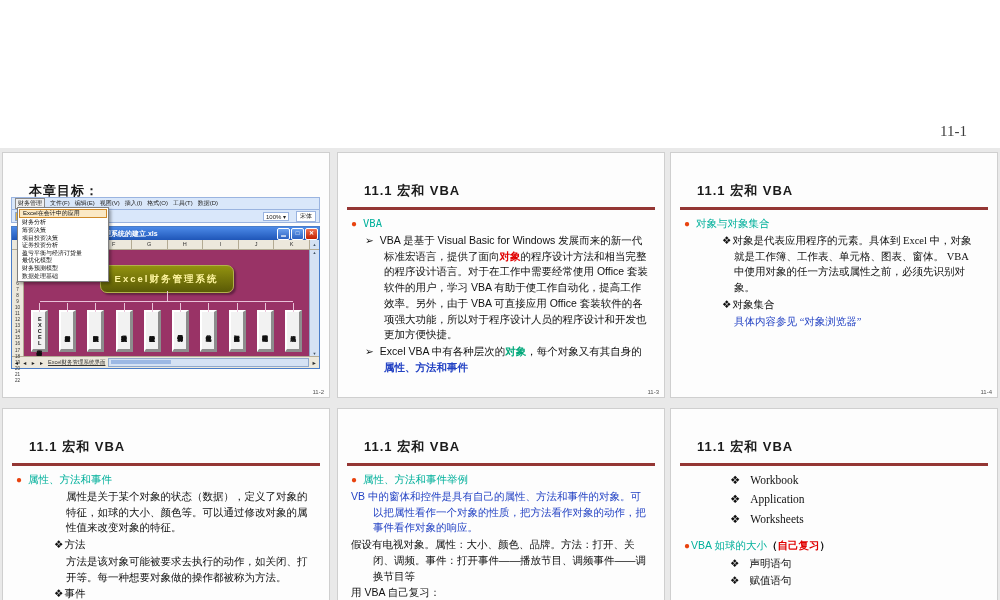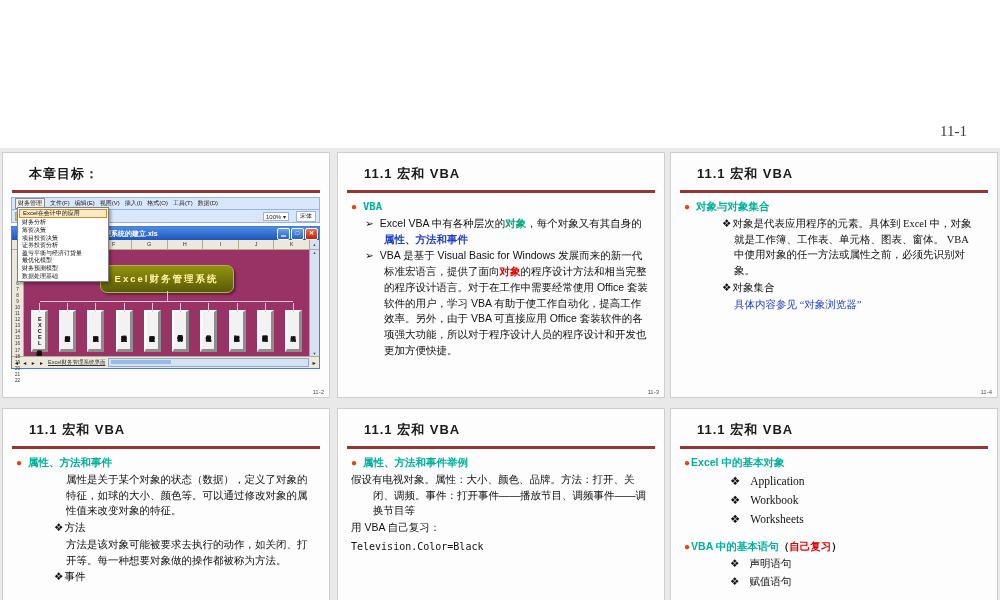--- a/index.html
+++ b/index.html
@@ -4,28 +4,28 @@
 <style>
   html,body{margin:0;padding:0;}
   body{width:1000px;height:600px;background:#ffffff;position:relative;overflow:hidden;
        font-family:"Liberation Sans","DejaVu Sans",sans-serif;}
   .corner-num{position:absolute;top:123px;right:33px;font:15px "Liberation Serif",serif;color:#3c3c3c;}
   .deck{position:absolute;left:0;top:148px;width:1000px;height:452px;background:#e9e9e9;overflow:hidden;}
   .slide{position:absolute;width:328px;height:246px;background:#fdfdfd;border:1px solid #cfcfcf;
          box-sizing:border-box;overflow:hidden;}
   #s1{left:2px;top:4px}#s2{left:337px;top:4px}#s3{left:670px;top:4px}
   #s4{left:2px;top:260px}#s5{left:337px;top:260px}#s6{left:670px;top:260px}
-  .sl-title{margin:12px 10px 0 26px;font-size:13px;font-weight:bold;color:#1a1a1a;letter-spacing:1px;}
+  .sl-title{margin:29px 10px 0 26px;font-size:13px;font-weight:bold;color:#1a1a1a;letter-spacing:1px;}
   .rule{margin:7px 9px 0 9px;border-top:3px solid #943634;}
   .sl-footer{position:absolute;right:5px;bottom:2px;font-size:6px;color:#555;}
   .sl-body{margin:6px 13px 0 13px;font-size:10.5px;line-height:1.5;color:#101010;}
   .h1row{margin:2px 0 1px 0;}
   .bullet{color:#e8430f;font-size:10px;margin-right:6px;}
   .bullet.tight{margin-right:1px;}
-  .teal{color:#00b09b;font-weight:bold;}
+  .teal{color:#00b09b;font-weight:normal;}
   .red{color:#e00000;font-weight:bold;}
   .green{color:#00a87a;font-weight:bold;}
   .blue{color:#2443c4;font-weight:bold;}
   .blue-n{color:#2443c4;}
   .mono{font-family:"DejaVu Sans Mono","Liberation Mono",monospace;}
   .arrow-li{padding-left:33px;text-indent:-19px;margin:1px 0;}
   .arrow{margin-right:6px;color:#111;}
   .d-li{padding-left:38px;text-indent:-12px;margin:1px 12px;}
   .d{margin-right:1px;color:#111;}
   .inner{padding-left:50px;margin:1px 0;}
@@ -222,22 +222,22 @@
       </div>
     </div>
     <div class="sl-footer">11-2</div>
   </div>
 
   <div class="slide" id="s2">
     <div class="sl-title">11.1  宏和 VBA</div>
     <div class="rule"></div>
     <div class="sl-body">
       <div class="h1row"><span class="bullet">●</span><span class="teal mono">VBA</span></div>
+      <div class="arrow-li"><span class="arrow">➢</span><span>VBA 是基于 Visual Basic for Windows 发展而来的新一代标准宏语言，提供了面向</span><span class="red">对象</span><span>的程序设计方法和相当完整的程序设计语言。对于在工作中需要经常使用 Office 套装软件的用户，学习 VBA 有助于使工作自动化，提高工作效率。另外，由于 VBA 可直接应用 Office 套装软件的各项强大功能，所以对于程序设计人员的程序设计和开发也更加方便快捷。</span></div>
       <div class="arrow-li"><span class="arrow">➢</span><span>Excel VBA 中有各种层次的</span><span class="green">对象</span><span>，每个对象又有其自身的</span><span class="blue">属性、方法和事件</span></div>
-      <div class="arrow-li"><span class="arrow">➢</span><span>VBA 是基于 Visual Basic for Windows 发展而来的新一代标准宏语言，提供了面向</span><span class="red">对象</span><span>的程序设计方法和相当完整的程序设计语言。对于在工作中需要经常使用 Office 套装软件的用户，学习 VBA 有助于使工作自动化，提高工作效率。另外，由于 VBA 可直接应用 Office 套装软件的各项强大功能，所以对于程序设计人员的程序设计和开发也更加方便快捷。</span></div>
     </div>
     <div class="sl-footer">11-3</div>
   </div>
 
   <div class="slide" id="s3">
     <div class="sl-title">11.1  宏和 VBA</div>
     <div class="rule"></div>
     <div class="sl-body serif">
       <div class="h1row"><span class="bullet">●</span><span class="teal">对象与对象集合</span></div>
       <div class="d-li"><span class="d">❖</span><span>对象是代表应用程序的元素。具体到 Excel 中，对象就是工作簿、工作表、单元格、图表、窗体。 VBA 中使用对象的任一方法或属性之前，必须先识别对象。</span></div>
@@ -258,36 +258,36 @@
       <div class="d-li"><span class="d">❖</span><span>事件</span></div>
 
     </div>
   </div>
 
   <div class="slide" id="s5">
     <div class="sl-title">11.1  宏和 VBA</div>
     <div class="rule"></div>
     <div class="sl-body">
       <div class="h1row"><span class="bullet">●</span><span class="teal">属性、方法和事件举例</span></div>
+      <div class="hang blue-n">VB 中的窗体和控件是具有自己的属性、方法和事件的对象。可以把属性看作一个对象的性质，把方法看作对象的动作，把事件看作对象的响应。</div>
       <div class="hang">假设有电视对象。属性：大小、颜色、品牌。方法：打开、关闭、调频。事件：打开事件——播放节目、调频事件——调换节目等</div>
       <div>用 VBA 自己复习：</div>
       <div class="code">Television.Color=Black</div>
 
     </div>
   </div>
 
   <div class="slide" id="s6">
     <div class="sl-title">11.1  宏和 VBA</div>
     <div class="rule"></div>
     <div class="sl-body">
-      <div class="h1row"><span class="bullet tight">●</span><span class="teal">Excel 中的基本对象</span></div>
+      <div class="obj-li"><span class="d6">❖</span><span>Workbook</span></div>
       <div class="obj-li"><span class="d6">❖</span><span>Application</span></div>
-      <div class="obj-li"><span class="d6">❖</span><span>Workbook</span></div>
       <div class="obj-li"><span class="d6">❖</span><span>Worksheets</span></div>
       <div class="gap"></div>
-      <div class="h1row"><span class="bullet tight">●</span><span class="teal">VBA 中的基本语句</span><span style="font-weight:bold">（</span><span class="red">自己复习</span><span style="font-weight:bold">）</span></div>
+      <div class="h1row"><span class="bullet tight">●</span><span class="teal">VBA 如球的大小</span><span style="font-weight:bold">（</span><span class="red">自己复习</span><span style="font-weight:bold">）</span></div>
       <div class="stmt-li"><span class="d6">❖</span><span>声明语句</span></div>
       <div class="stmt-li"><span class="d6">❖</span><span>赋值语句</span></div>
 
     </div>
   </div>
 
 </div>
 
 </body></html>

